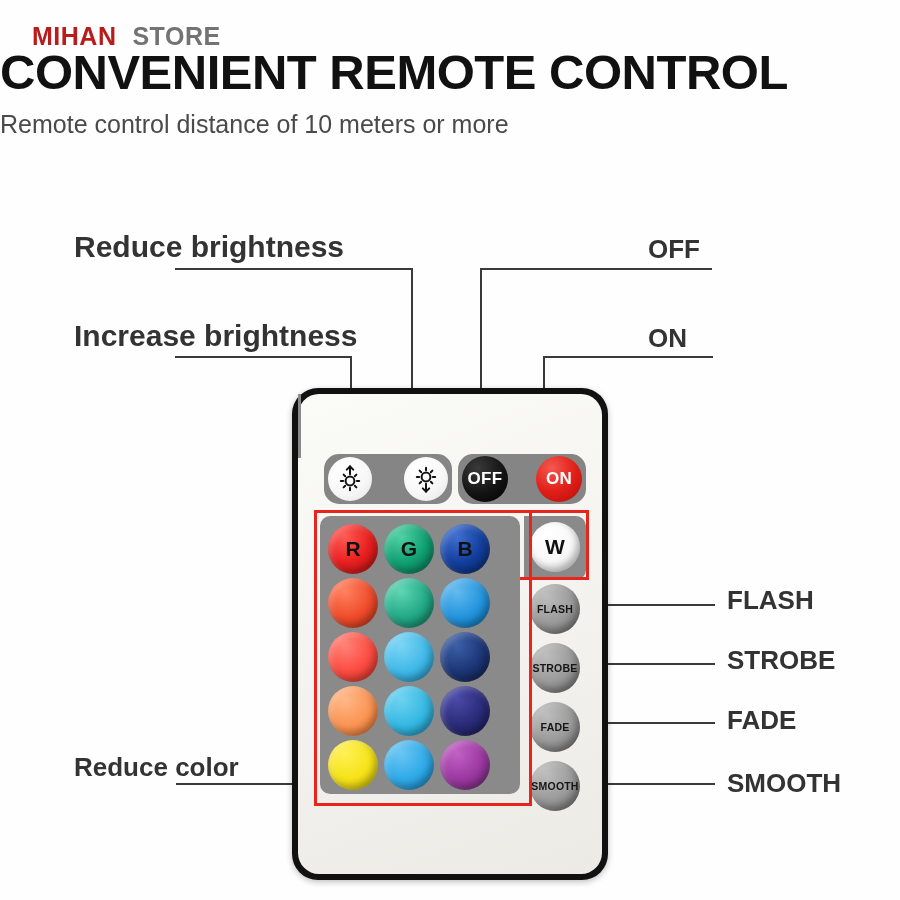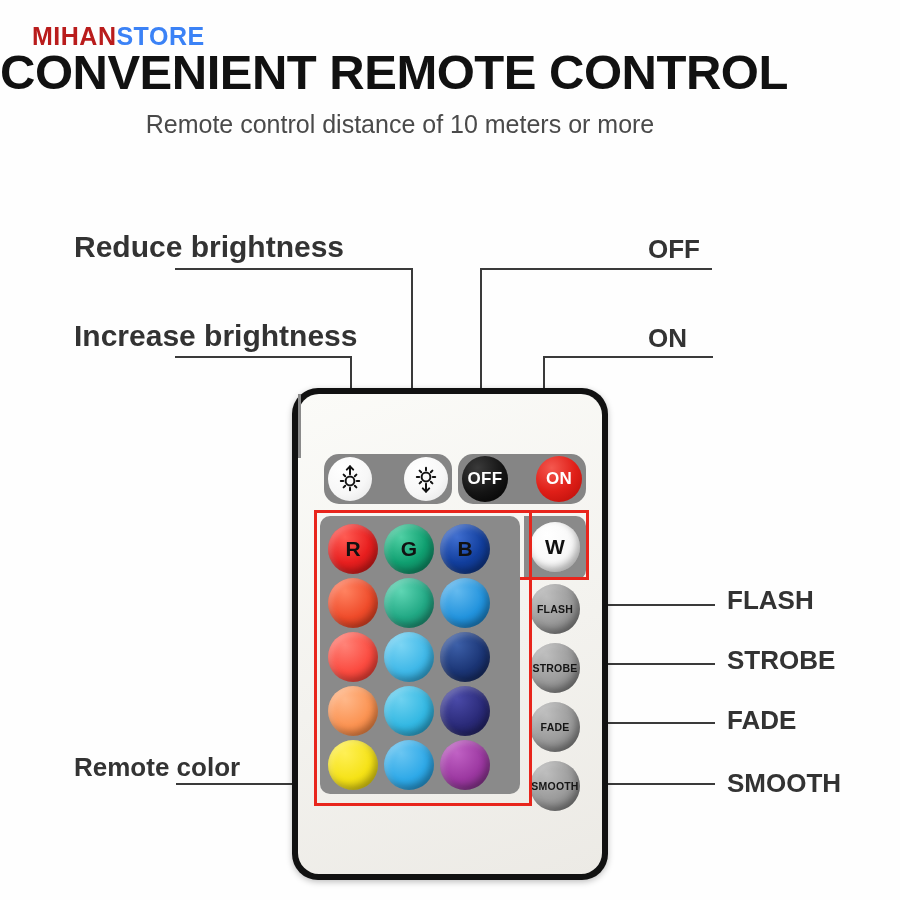--- a/index.html
+++ b/index.html
@@ -24,41 +24,40 @@
   #brand {
     position: absolute;
     left: 32px;
     top: 22px;
     font-size: 25px;
     font-weight: 700;
     letter-spacing: 0.5px;
     white-space: nowrap;
   }
   #brand .b1 { color: #b91c1c; }
-  #brand .b2 { color: #3b82f6; }
+  #brand .b2 { color: #737373; padding-left: 16px; }
 
   
   #title {
     position: absolute;
     left: 0;
     top: 44px;
     width: 770px;
     text-align: center;
     font-size: 49px;
     font-weight: 700;
     color: #111111;
     letter-spacing: -0.5px;
     white-space: nowrap;
   }
   #subtitle {
     position: absolute;
     left: 0;
     top: 110px;
     width: 800px;
-    text-align: center;
     font-size: 25px;
     font-weight: 400;
     color: #4a4a4a;
     white-space: nowrap;
   }
 
   
   .callout {
     position: absolute;
     font-size: 30px;
@@ -246,21 +245,21 @@
   <div class="lead-v" style="left:350px; top:356px; height:122px;"></div>
 
   <div class="callout-lg" style="left:648px; top:234px;">OFF</div>
   <div class="lead-h" style="left:480px; top:268px; width:232px;"></div>
   <div class="lead-v" style="left:480px; top:268px; height:210px;"></div>
 
   <div class="callout-lg" style="left:648px; top:323px;">ON</div>
   <div class="lead-h" style="left:543px; top:356px; width:170px;"></div>
   <div class="lead-v" style="left:543px; top:356px; height:122px;"></div>
 
-  <div class="callout-lg" style="left:74px; top:752px;">Remote color</div>
+  <div class="callout-lg" style="left:74px; top:752px;">Reduce color</div>
   <div class="lead-h" style="left:176px; top:783px; width:140px;"></div>
 
   <div class="callout-lg" style="left:727px; top:585px;">FLASH</div>
   <div class="lead-h" style="left:563px; top:604px; width:152px;"></div>
 
   <div class="callout-lg" style="left:727px; top:645px;">STROBE</div>
   <div class="lead-h" style="left:563px; top:663px; width:152px;"></div>
 
   <div class="callout-lg" style="left:727px; top:705px;">FADE</div>
   <div class="lead-h" style="left:563px; top:722px; width:152px;"></div>

